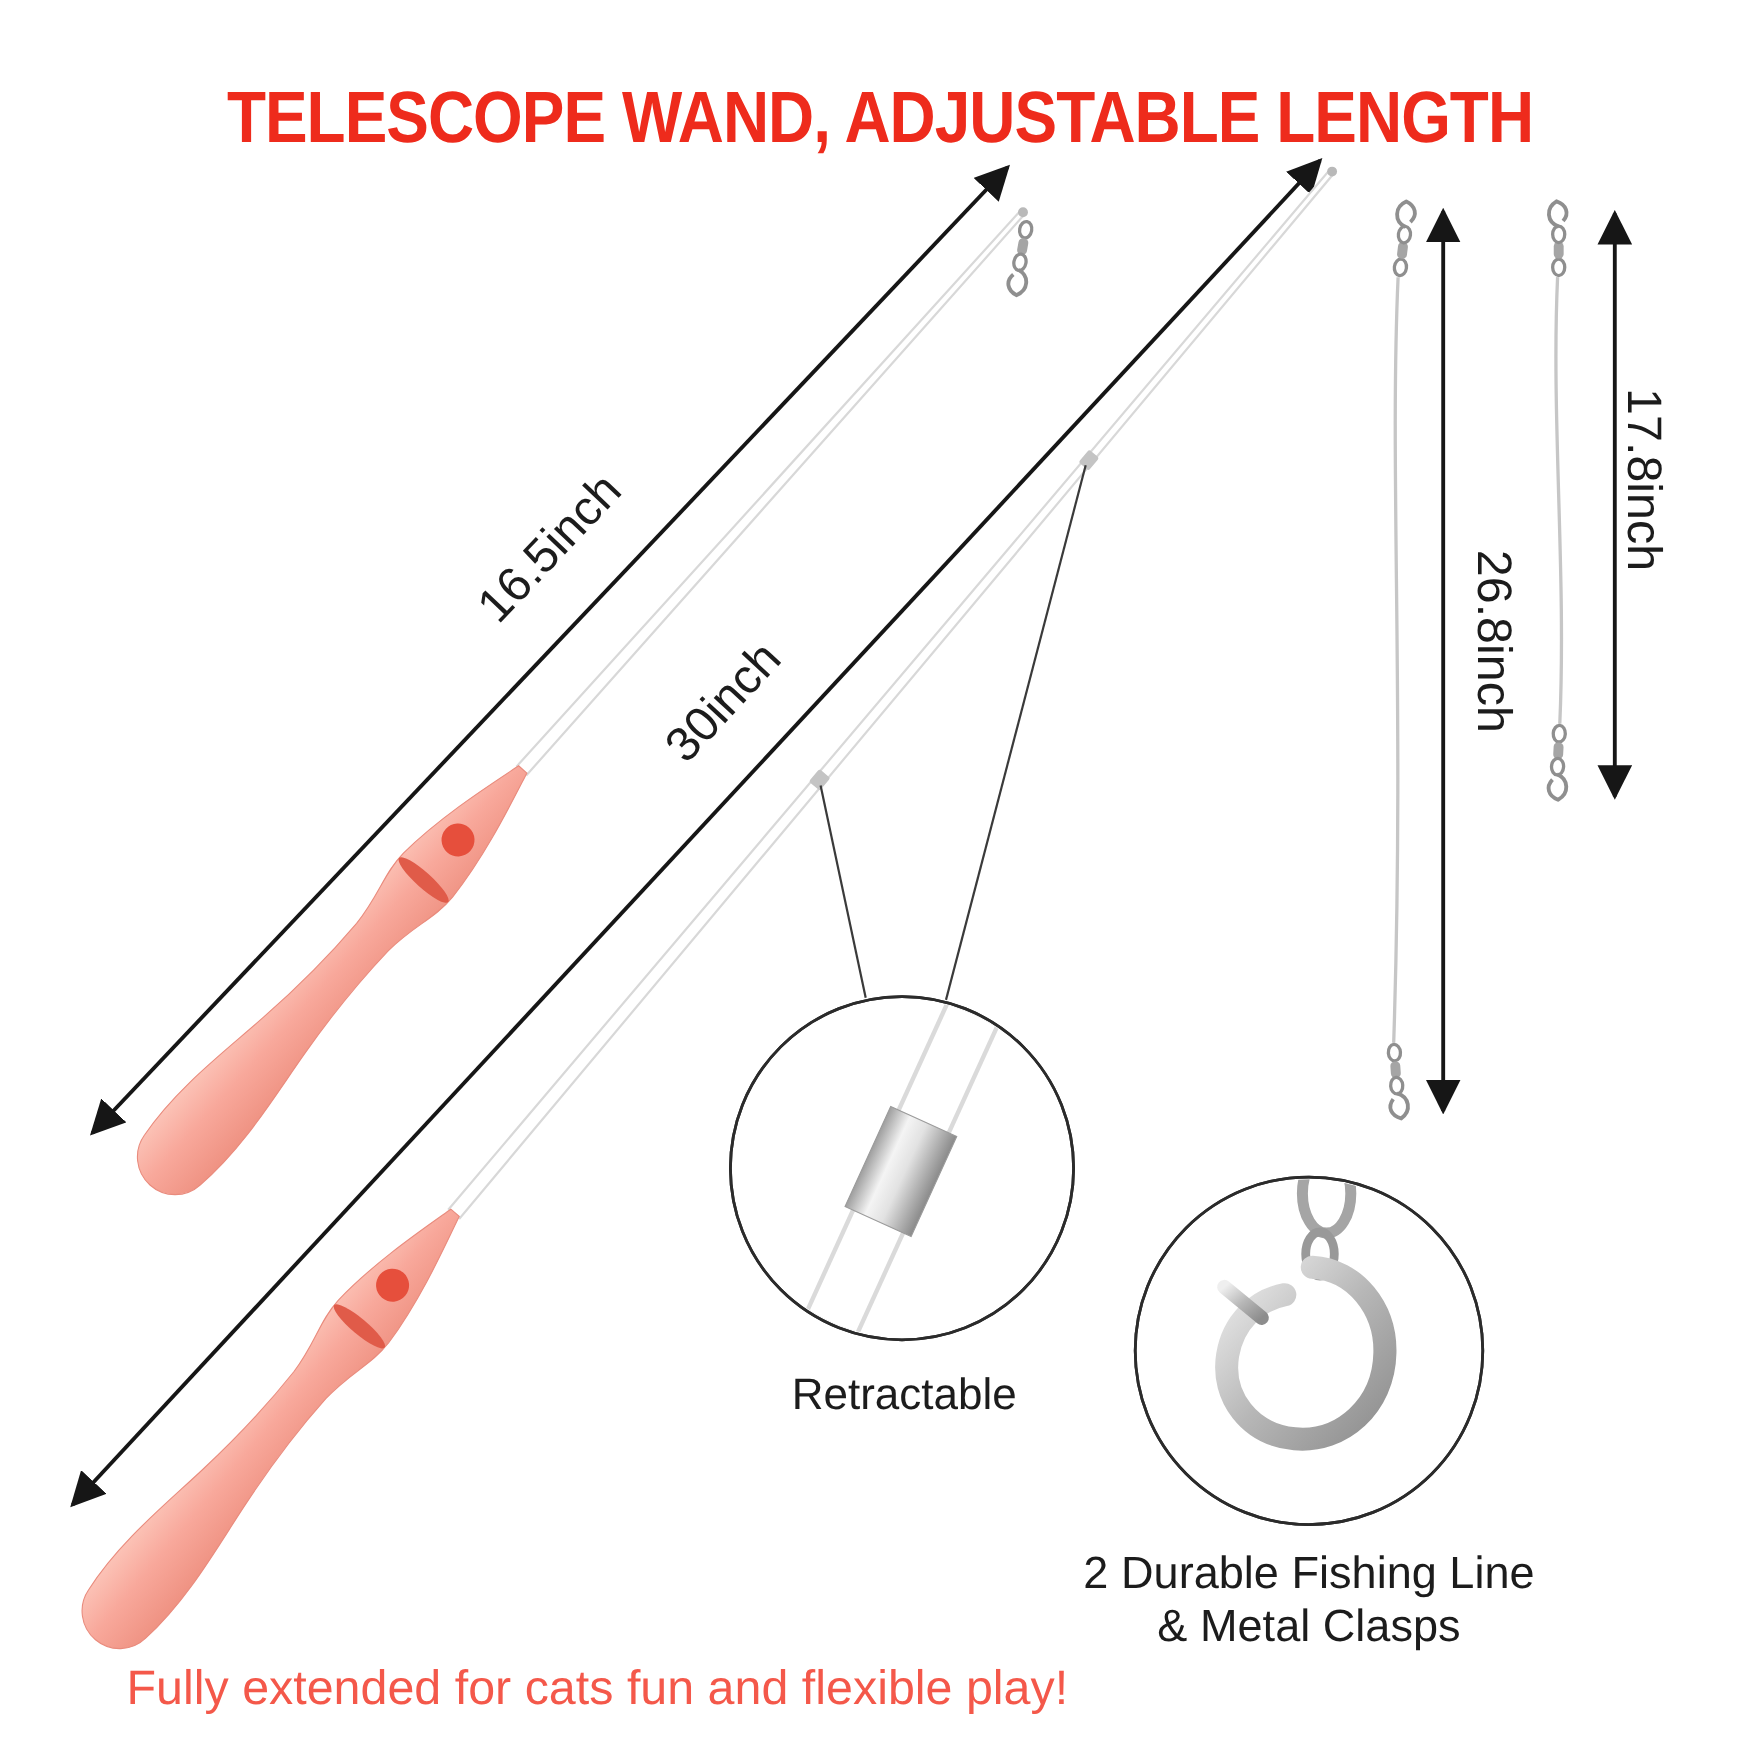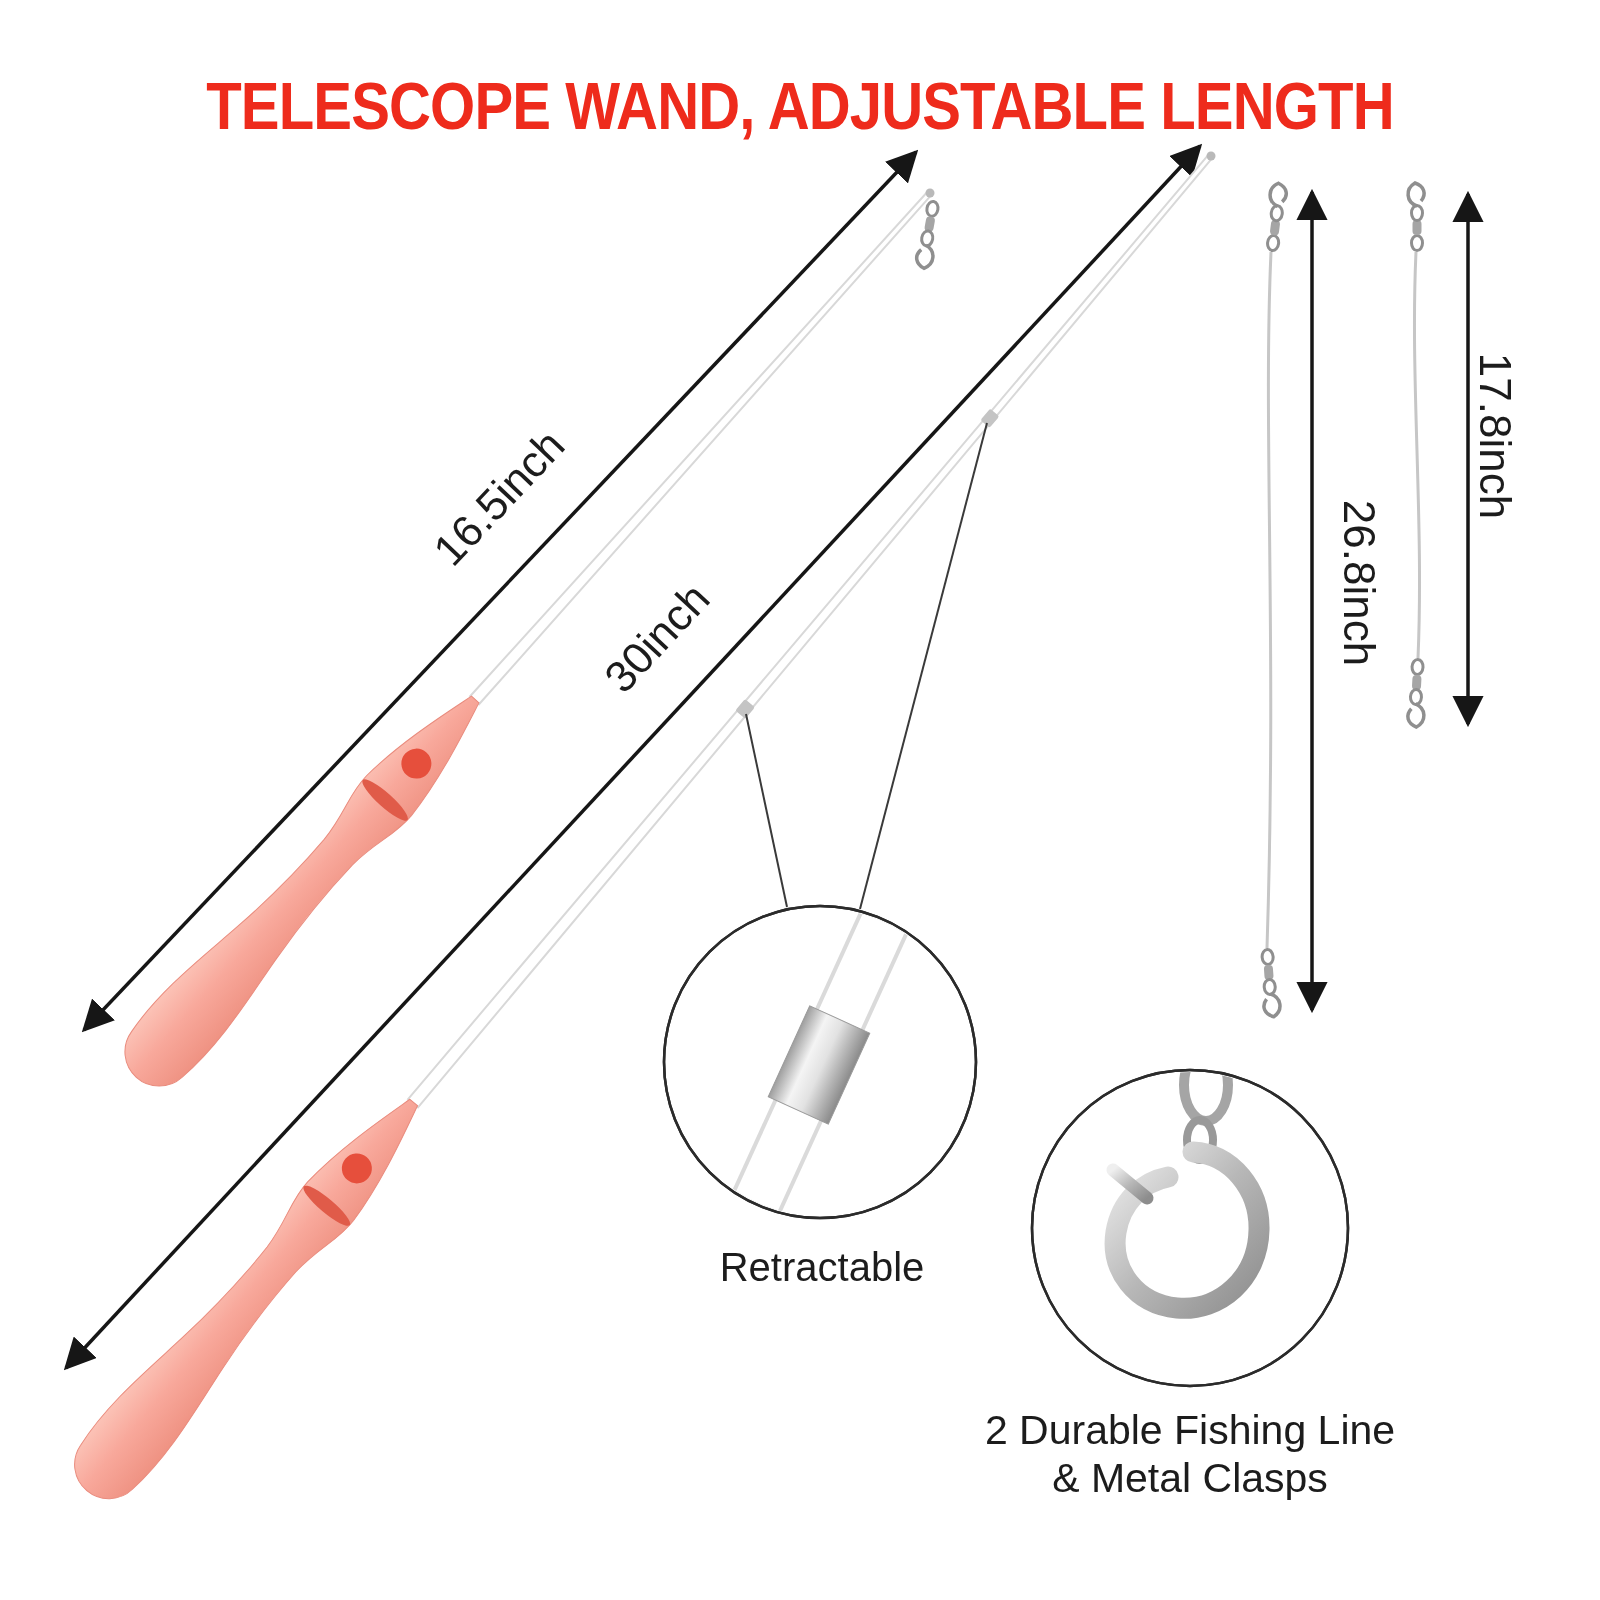--- a/index.html
+++ b/index.html
@@ -138,14 +138,15 @@
     </g>
     <text x="1190" y="1444" text-anchor="middle" font-size="41">2 Durable Fishing Line</text>
     <text x="1190" y="1492" text-anchor="middle" font-size="41">&amp; Metal Clasps</text>
 
     <text transform="translate(510,508) rotate(-46.6)" text-anchor="middle" font-size="44">16.5inch</text>
     <text transform="translate(668,648) rotate(-47.2)" text-anchor="middle" font-size="44">30inch</text>
     <text transform="translate(1344,583) rotate(90)" text-anchor="middle" font-size="44">26.8inch</text>
     <text transform="translate(1480,436) rotate(90)" text-anchor="middle" font-size="44">17.8inch</text>
   </svg>
 
+  <div class="footer">Fully extended for cats fun and flexible play!</div>
 
 </div>
 
 </body></html>

